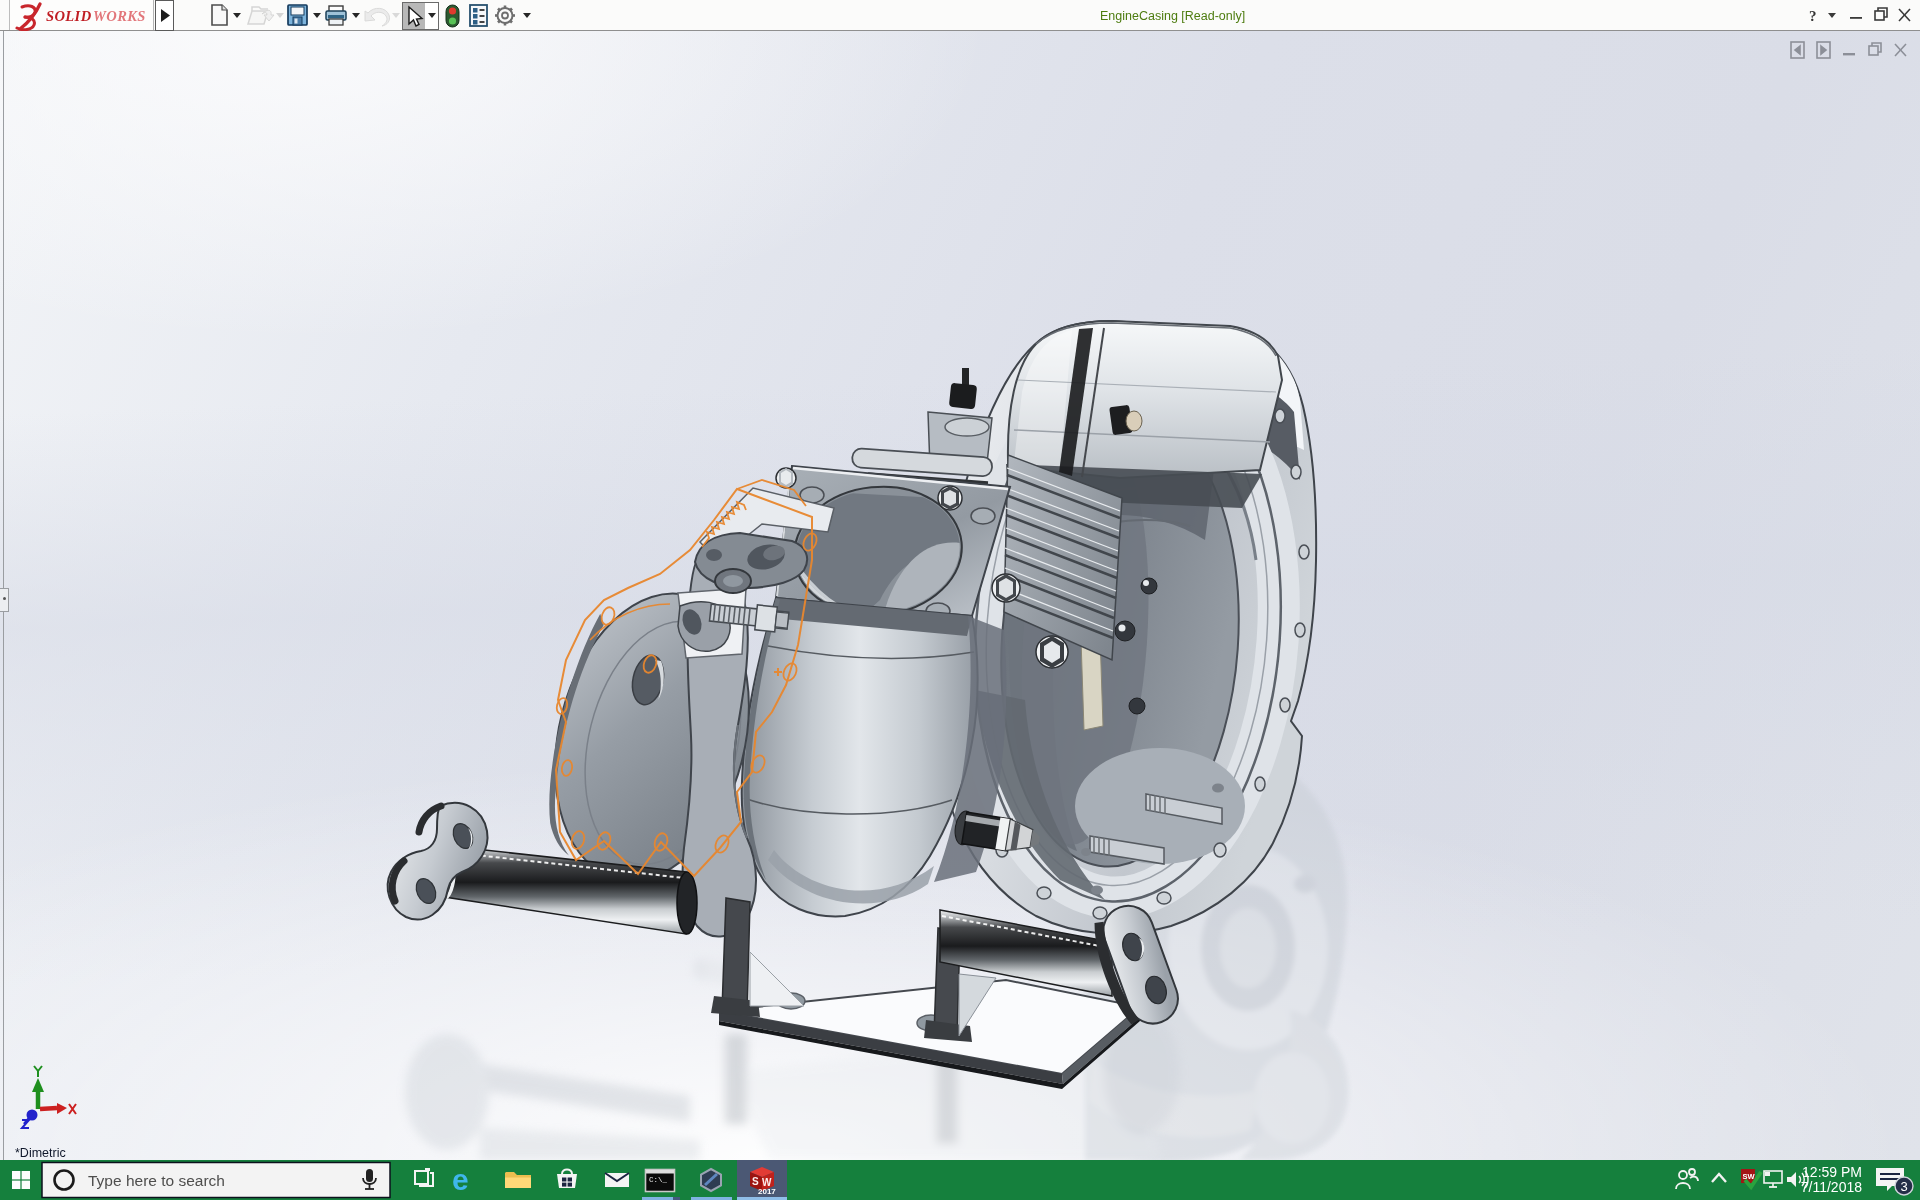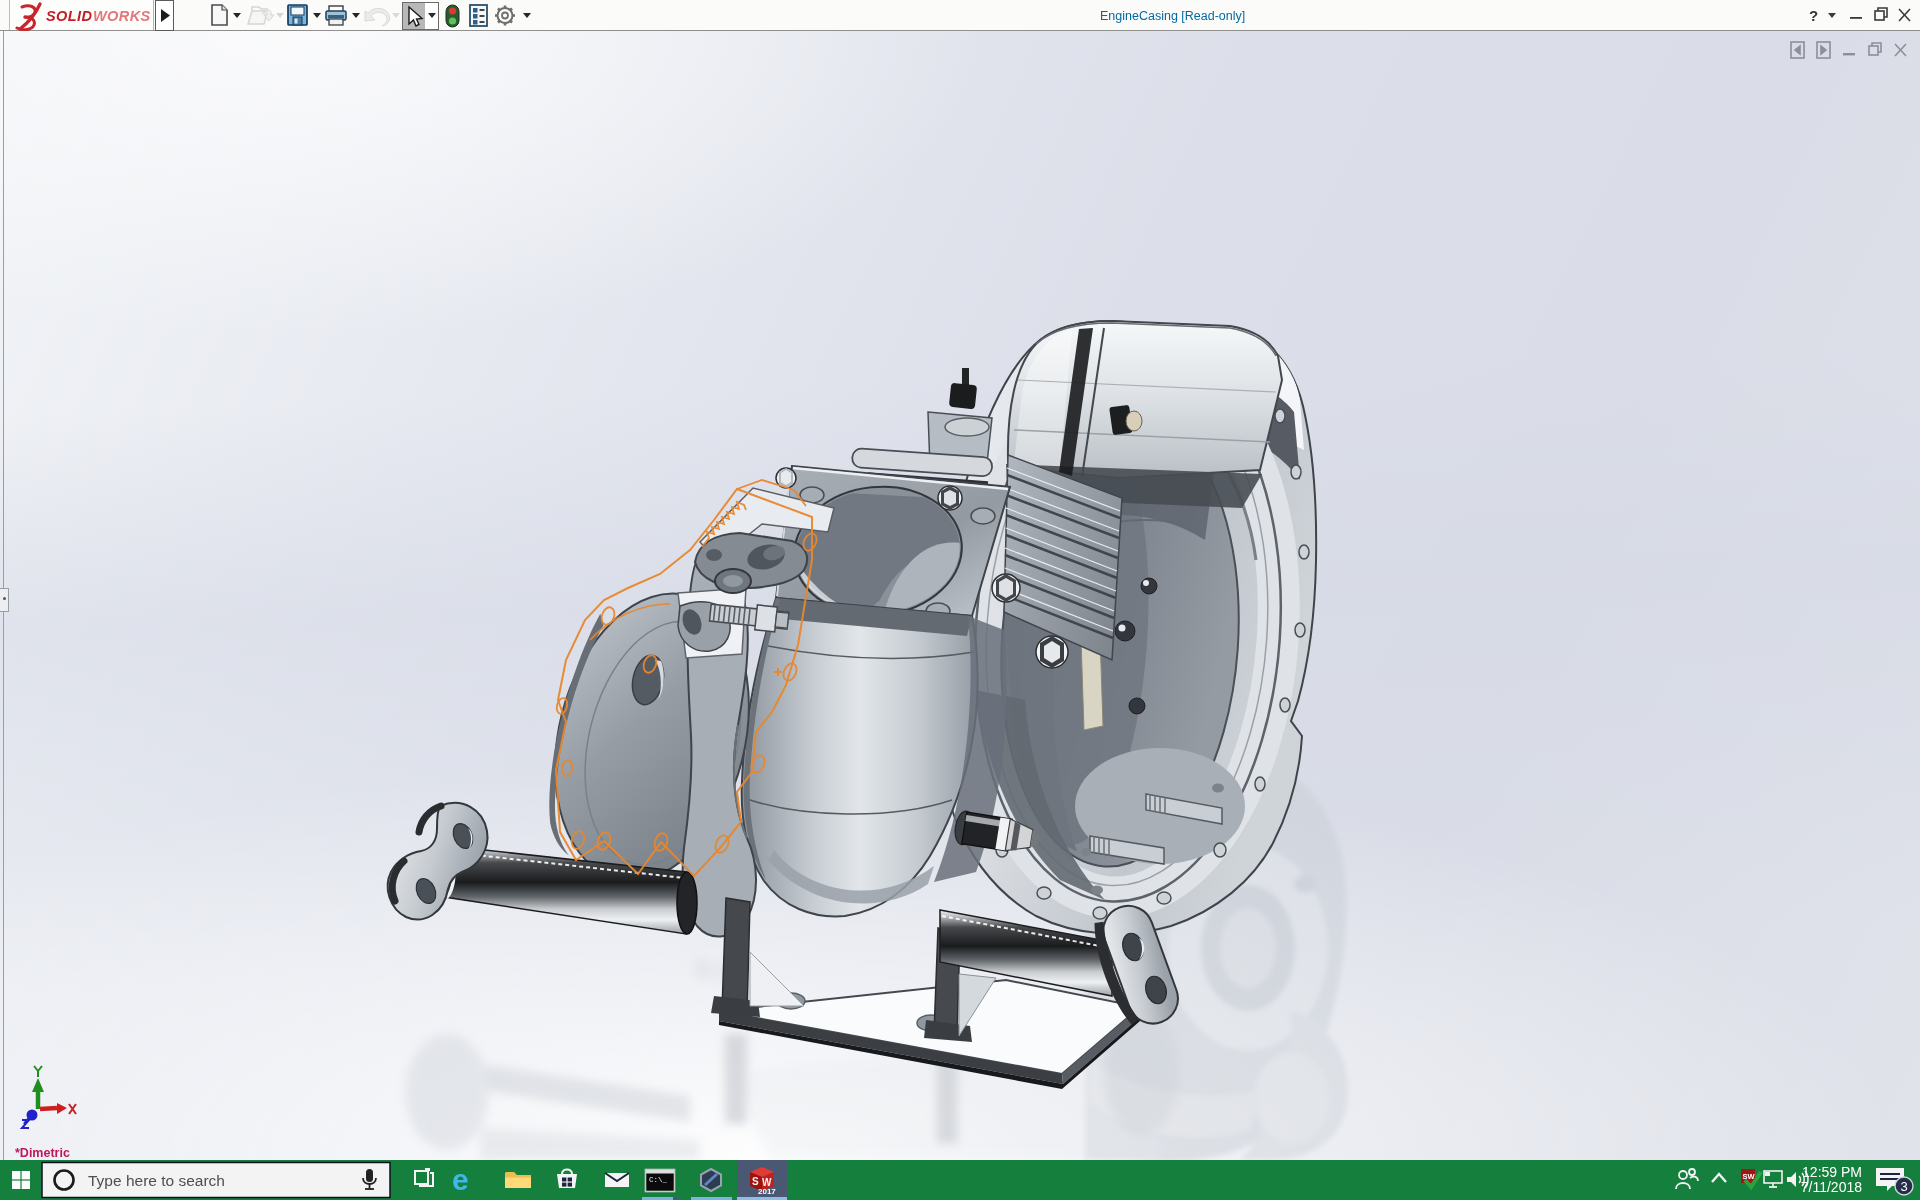--- a/index.html
+++ b/index.html
@@ -13,35 +13,35 @@
       radial-gradient(1500px 530px at 40% 100%, rgba(255,255,255,.96), rgba(255,255,255,0) 76%),
       radial-gradient(1100px 500px at 16% 0%, rgba(252,252,253,.92), rgba(252,252,253,0) 62%),
       linear-gradient(178deg, rgba(214,218,230,0) 32%, rgba(213,217,229,.55) 50%, rgba(213,217,229,.3) 64%, rgba(213,217,229,0) 80%),
       linear-gradient(115deg, #f2f4f7 0%, #e6e9f0 25%, #dcdfe9 52%, #dadde7 74%, #e0e3ea 100%);
   }
   #vline { position:absolute; left:3px; top:31px; width:1px; height:1129px; background:#9a9da1; }
 
   
   #topbar {
     position:absolute; left:0; top:0; width:1920px; height:31px;
-    background:#fbfbfa; border-bottom:1px solid #8f8f8f;
+    background:#fbfbfa; border-bottom:1px solid #8f8f8f;font-family:Liberation Serif, serif;
   }
   #title {
-    position:absolute; left:1100px; top:9px; font-size:12.5px; color:#0369a1; letter-spacing:0px;
+    position:absolute; left:1100px; top:9px; font-size:12.5px; color:#4d7c0f; letter-spacing:0px;
   }
 
   
   #taskbar {
     position:absolute; left:0; top:1160px; width:1920px; height:40px;
     background:#15803d;
   }
   .clock { position:absolute; color:#fff; font-size:14px; text-align:right; width:66px; }
 
   #dimetric {
-    position:absolute; left:15px; top:1146px; font-size:12.5px; font-weight:bold; color:#be185d;
+    position:absolute; left:15px; top:1146px; font-size:12.5px; font-weight:normal; color:#0f172a;
   }
 </style>
 </head>
 <body>
 <div id="stage">
   <div id="viewport"></div>
   <div id="vline"></div>
 
   <svg id="model" width="1920" height="1200" viewBox="0 0 1920 1200" style="position:absolute;left:0;top:0" xmlns="http://www.w3.org/2000/svg">
     <defs>

